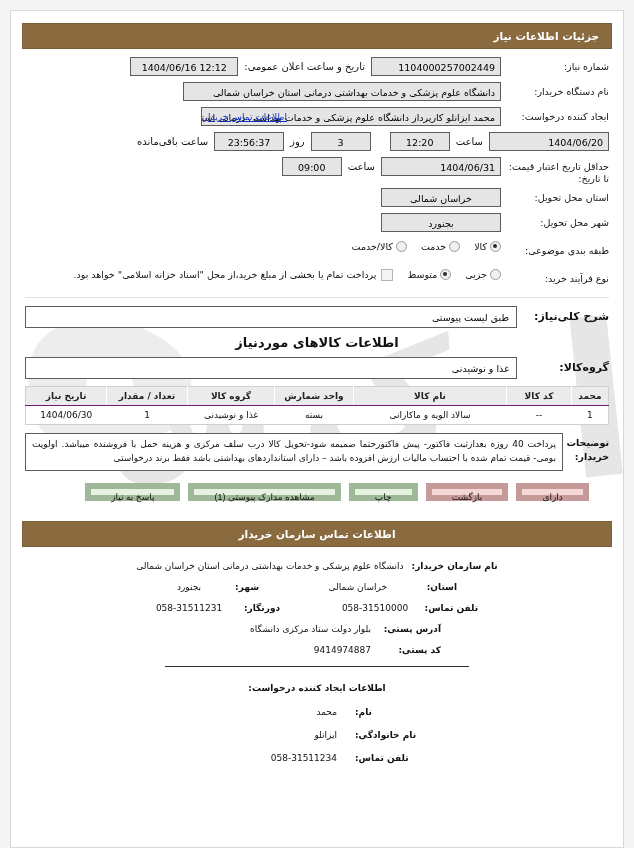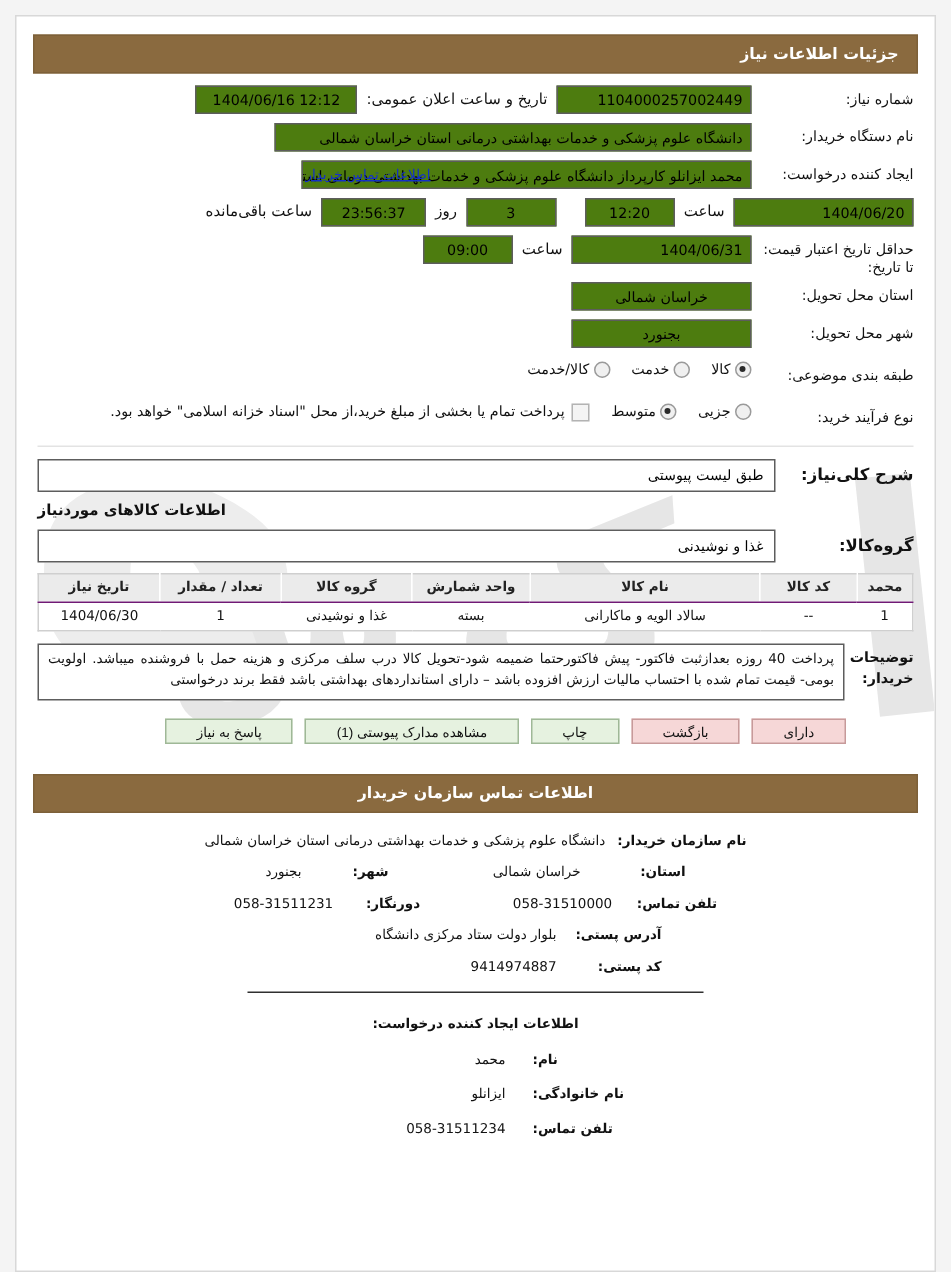--- a/index.html
+++ b/index.html
@@ -95,21 +95,21 @@
     flex: 1;
     display: flex;
     flex-direction: row;
     align-items: center;
     justify-content: flex-start;
     gap: 0px;
     flex-wrap: nowrap;
   }
   .box {
     border: 1px solid #5d5d5d;
-    background: #4d7c0f;
+    background: #e5e5e5;
     height: 19px;
     line-height: 19px;
     font-size: 9.5px;
     color: #000;
     padding: 0 5px;
     box-sizing: border-box;
     text-align: right;
     overflow: hidden;
     white-space: nowrap;
     direction: rtl;
@@ -204,24 +204,24 @@
     border: 1px solid #5d5d5d;
     height: 22px;
     line-height: 22px;
     font-size: 9.5px;
     padding: 0 7px;
     background: #fff;
     box-sizing: border-box;
     text-align: right;
   }
   .sec-head {
-    font-size: 10px;
-    font-weight: bold;
-    color: #111;
-    text-align: left;
+    font-size: 13px;
+    font-weight: bold;
+    color: #111;
+    text-align: center;
     margin: 2px 0 7px 0;
   }
 
   table.items {
     width: calc(100% - 28px);
     margin: 4px 14px 0 14px;
     border-collapse: collapse;
     background: #ffffff;
     border: 1px solid #cfcfcf;
   }
@@ -276,21 +276,21 @@
   .btn-row {
     display: flex;
     flex-direction: row-reverse;
     justify-content: center;
     gap: 8px;
     margin: 12px 0 0 0;
     padding-left: 40px;
   }
   .btn {
     font-size: 9px;
-    border: 1px solid #22c55e;
+    border: 6px solid #22c55e;
     padding: 3px 20px;
     background: #e8f3e2;
     color: #111;
     cursor: pointer;
     white-space: nowrap;
     height: 17px;
     line-height: 11px;
     box-sizing: border-box;
   }
   .btn.green { background: #e6f2e0; border-color: #9fb897; }

